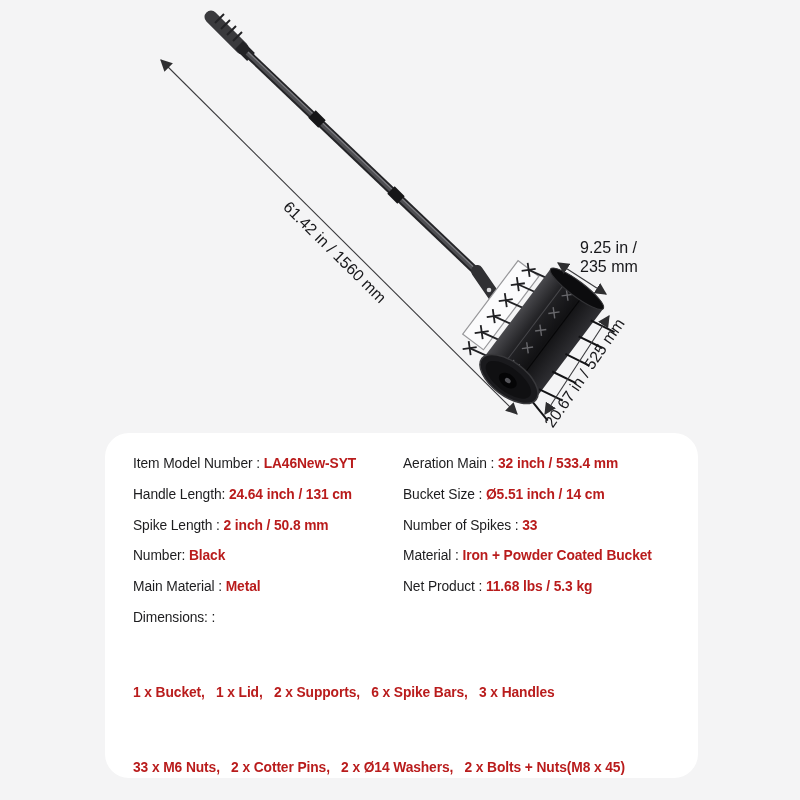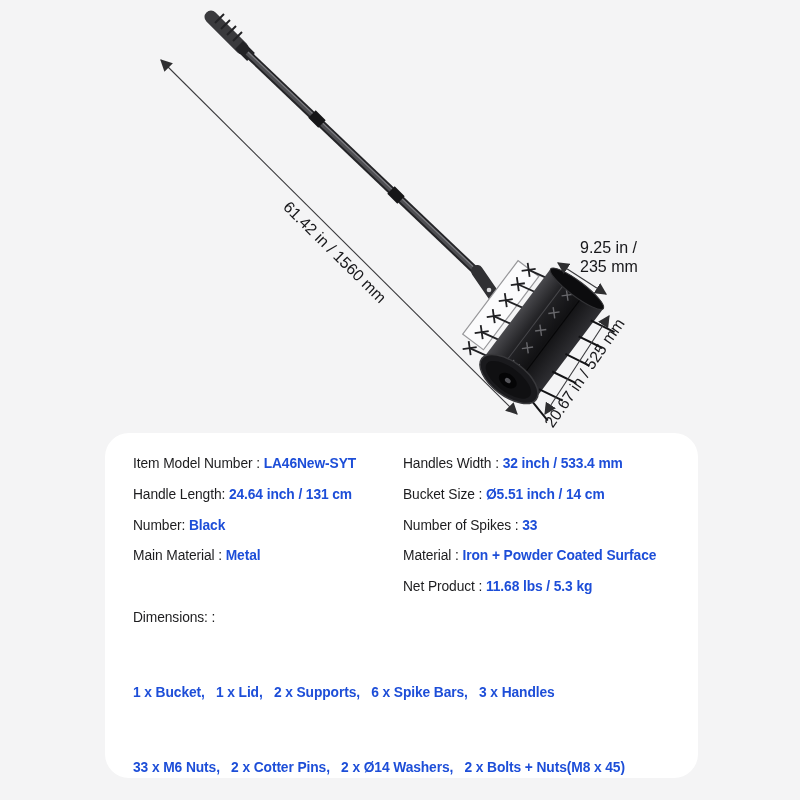--- a/index.html
+++ b/index.html
@@ -28,21 +28,21 @@
     overflow:hidden;
     font-size:13.8px;
     letter-spacing:-0.1px;
     color:#1d1d1f;
   }
   .cols{display:flex;}
   .col-left{width:270px;flex:0 0 270px;}
   .col-right{flex:1;}
   .row{height:30.8px;line-height:30.8px;overflow:hidden;}
   .lbl,.val{white-space:pre;}
-  .val{color:#1d4ed8;font-weight:700;}
+  .val{color:#b91c1c;font-weight:700;}
   .pre{white-space:pre;margin-top:44px;}
 </style>
 </head>
 <body>
 
 <div class="screen">
 
   <svg class="illustration" width="800" height="432" viewBox="0 0 800 432">
     <defs>
       <marker id="ah" viewBox="0 0 10 10" refX="9" refY="5" markerWidth="12" markerHeight="12" markerUnits="userSpaceOnUse" orient="auto-start-reverse">
@@ -148,28 +148,29 @@
       <line class="dim" x1="609" y1="316" x2="545" y2="414" marker-start="url(#ah)" marker-end="url(#ah)"></line>
     </g>
     <text transform="translate(589,376) rotate(-55.6)" text-anchor="middle">20.67 in / 525 mm</text>
   </svg>
 
   <div class="panel">
     <div class="cols">
       <div class="col-left">
         <div class="row"><span class="lbl">Item Model Number : </span><span class="val">LA46New-SYT</span></div>
         <div class="row"><span class="lbl">Handle Length: </span><span class="val">24.64 inch / 131 cm</span></div>
+        <div class="row"><span class="lbl">Spike Length : </span><span class="val">2 inch / 50.8 mm</span></div>
         <div class="row"><span class="lbl">Number: </span><span class="val">Black</span></div>
         <div class="row"><span class="lbl">Main Material : </span><span class="val">Metal</span></div>
       </div>
       <div class="col-right">
-        <div class="row"><span class="lbl">Handles Width : </span><span class="val">32 inch / 533.4 mm</span></div>
+        <div class="row"><span class="lbl">Aeration Main : </span><span class="val">32 inch / 533.4 mm</span></div>
         <div class="row"><span class="lbl">Bucket Size : </span><span class="val">Ø5.51 inch / 14 cm</span></div>
         <div class="row"><span class="lbl">Number of Spikes : </span><span class="val">33</span></div>
-        <div class="row"><span class="lbl">Material : </span><span class="val">Iron + Powder Coated Surface</span></div>
+        <div class="row"><span class="lbl">Material : </span><span class="val">Iron + Powder Coated Bucket</span></div>
         <div class="row"><span class="lbl">Net Product : </span><span class="val">11.68 lbs / 5.3 kg</span></div>
       </div>
     </div>
     <div class="row"><span class="lbl">Dimensions: :</span></div>
     <div class="row val pre">1 x Bucket,   1 x Lid,   2 x Supports,   6 x Spike Bars,   3 x Handles</div>
     <div class="row val pre">33 x M6 Nuts,   2 x Cotter Pins,   2 x Ø14 Washers,   2 x Bolts + Nuts(M8 x 45)</div>
     <div class="row val pre">1 x User Manual</div>
   </div>
 
 </div>

